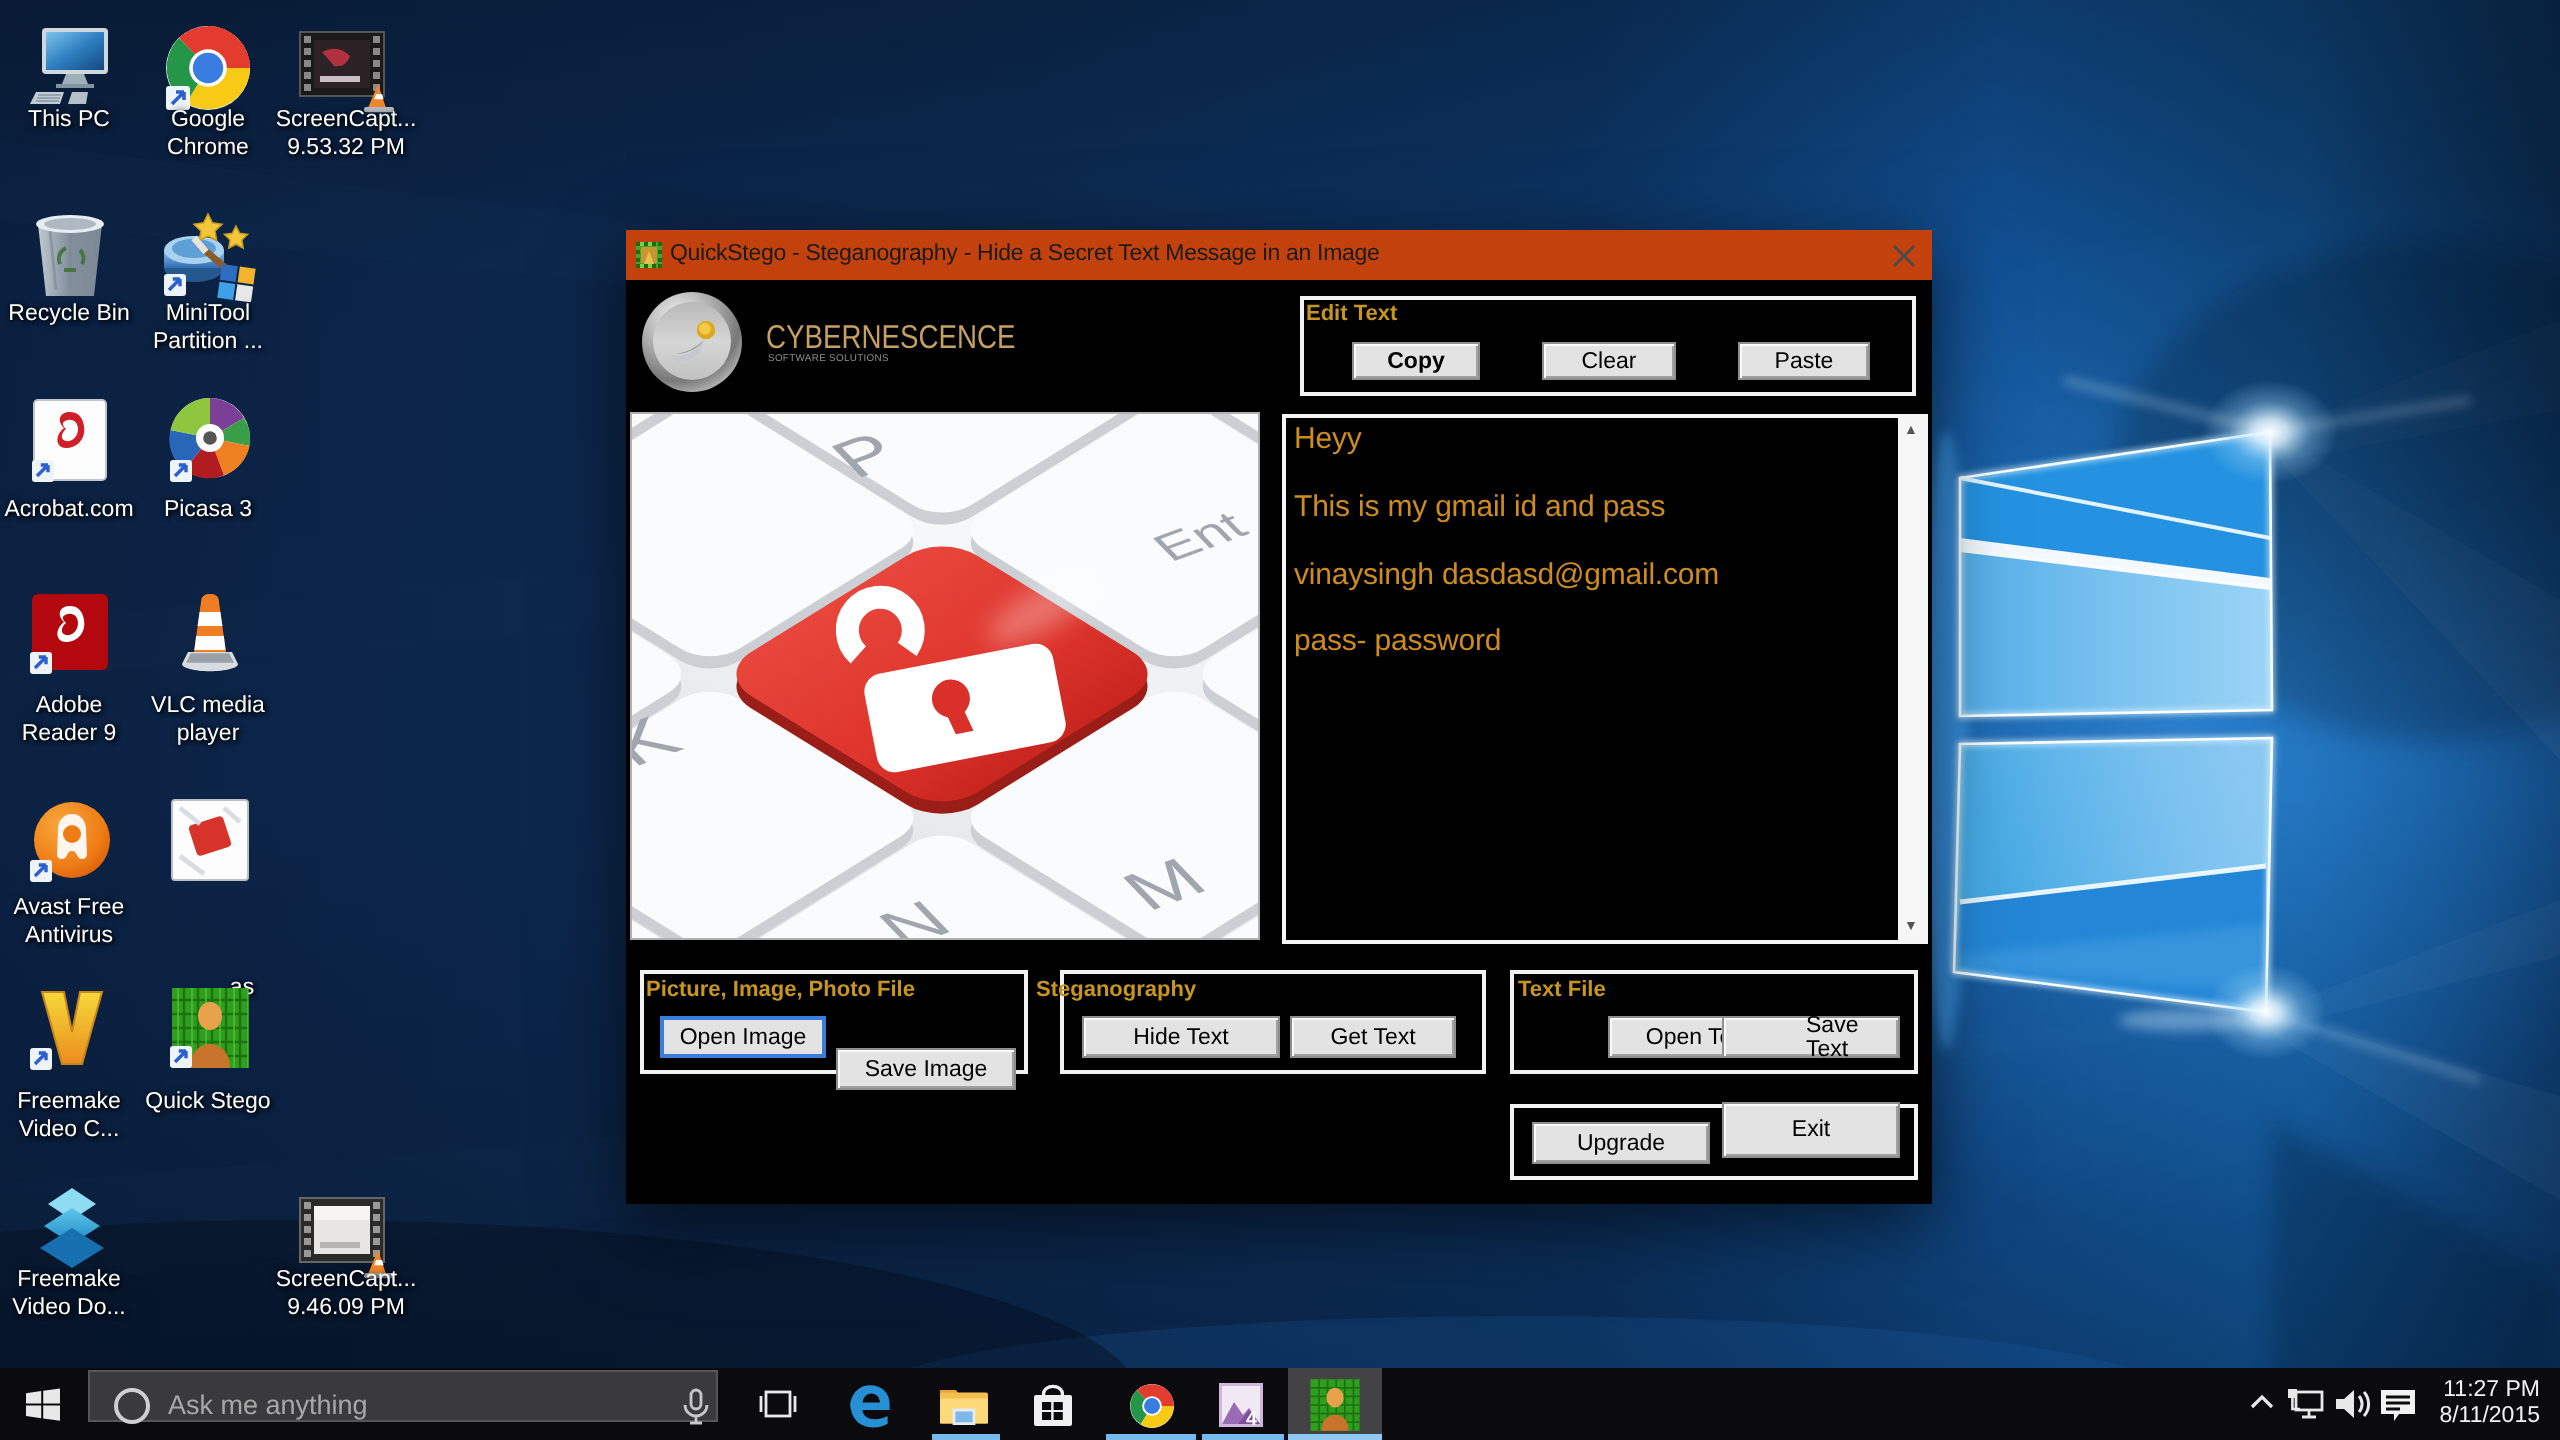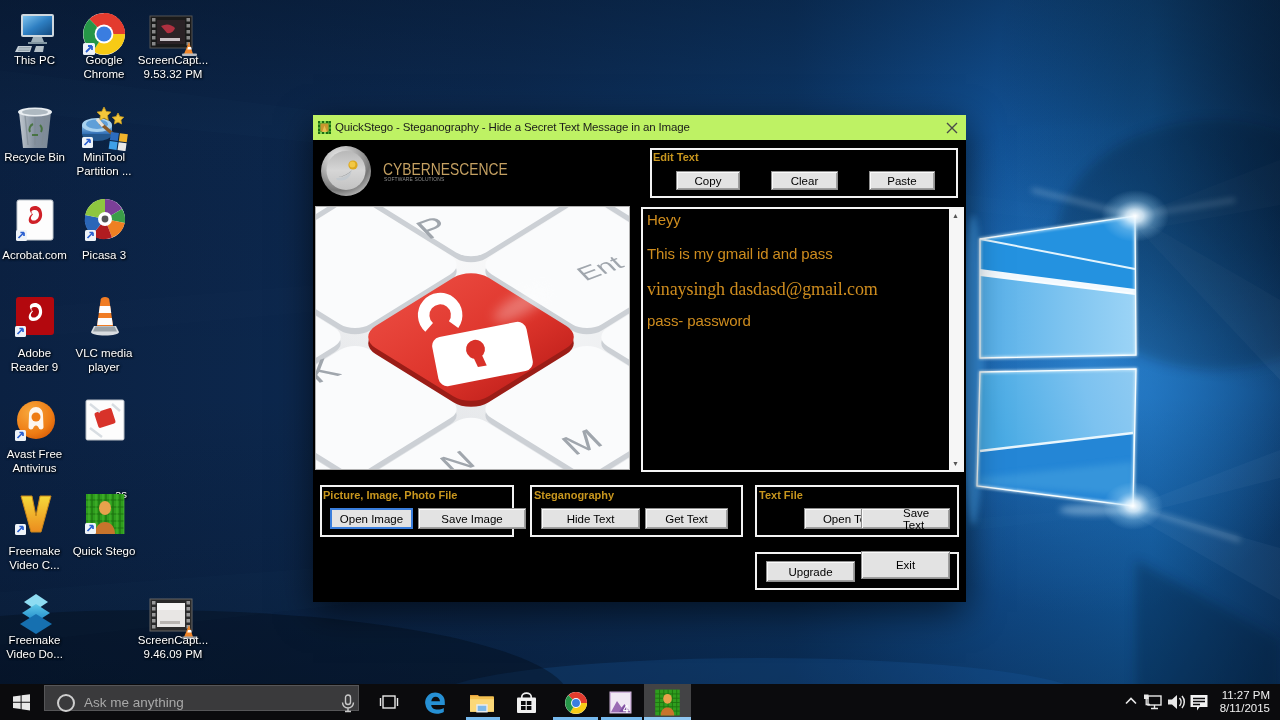--- a/index.html
+++ b/index.html
@@ -358,21 +358,21 @@
           <path d="M41,28 l4,12 h-9 Z" fill="#f0862a"></path>
           <path d="M43,33 l0.8,2.6 h-4.6 l0.8,-2.6 Z" fill="#fff"></path>
           <rect x="34" y="39.5" width="15" height="2.6" rx="1" fill="#b8bcc2"></rect>
         </g>
 </svg>
 <div class="lbl" style="left:128px;top:634px;">ScreenCapt...<br>9.46.09 PM</div>
 </div>
 
 <div class="abs" id="win" style="left:313px;top:115px;width:653px;height:487px;background:#000;box-shadow:0 10px 34px rgba(0,0,0,.6);">
 
-  <div class="abs" style="left:0;top:0;width:653px;height:25px;background:#bef264;">
+  <div class="abs" style="left:0;top:0;width:653px;height:25px;background:#c2410c;">
     <svg class="abs" style="left:5px;top:6px" width="13" height="13" viewBox="0 0 13 13">
       <rect width="13" height="13" fill="#45a52e"></rect>
       <rect x="2.5" y="2.5" width="8" height="8" fill="#c8962e"></rect>
       <path d="M4,11 L6.5,4.5 L9,11 Z" fill="#e8c050"></path>
       <g fill="#1c6c12">
             <rect x="0" y="0" width="2" height="2"></rect>
             <rect x="4" y="0" width="2" height="2"></rect>
             <rect x="8" y="0" width="2" height="2"></rect>
             <rect x="11" y="0" width="2" height="2"></rect>
             <rect x="0" y="11" width="2" height="2"></rect>
@@ -417,21 +417,21 @@
     <circle cx="33" cy="20" r="4.6" fill="#dca81e"></circle>
     <circle cx="32.4" cy="19.4" r="3" fill="#f2c845"></circle>
     <path d="M16,33 Q26,34 32,25 Q29,38 17,35 Z" fill="#c3c9ce"></path>
     <path d="M32,25 Q26,31 18,32 Q27,31.5 32,25 Z" fill="#878d92"></path>
   </svg>
   <div class="abs" style="left:70px;top:45px;font-size:16.5px;color:#c4a062;transform:scaleX(0.84);transform-origin:0 0;">CYBERNESCENCE</div>
   <div class="abs" style="left:71px;top:61.5px;font-size:6px;letter-spacing:0.2px;color:#8f8f8f;transform:scale(0.82);transform-origin:0 0;">SOFTWARE SOLUTIONS</div>
 
   <div class="gbox" style="left:337px;top:33px;width:308px;height:50px;"></div>
   <div class="glab" style="left:340px;top:36px;">Edit Text</div>
-  <div class="btn" style="left:363px;top:56px;width:64px;height:19px;">Copy</div>
+  <div class="btn" style="left:363px;top:56px;width:64px;height:19px;font-weight:bold;">Copy</div>
   <div class="btn" style="left:458px;top:56px;width:67px;height:19px;">Clear</div>
   <div class="btn" style="left:556px;top:56px;width:66px;height:19px;">Paste</div>
 
   <div class="abs" style="left:2px;top:91px;width:315px;height:264px;background:#fff;border:1px solid #b0b0b0;box-sizing:border-box;overflow:hidden;">
     <svg width="313" height="262" viewBox="0 0 313 262">
       <defs>
         <linearGradient id="kbg" x1="0" y1="0" x2="1" y2="1">
           <stop offset="0" stop-color="#fdfdfd"></stop>
               <stop offset="0.5" stop-color="#f4f5f6"></stop>
               <stop offset="1" stop-color="#e9ebee"></stop>
@@ -545,35 +545,35 @@
               <path d="M -10.5,-2 L -1.5,-2 L 2,12 L -7,12 Z"></path>
             </g>
       </g>
 
     </svg>
   </div>
 
   <div class="abs" style="left:328px;top:92px;width:323px;height:265px;background:#000;border:2px solid #f5f5f5;box-sizing:border-box;">
     <div class="abs" style="left:4px;top:2px;font-size:15px;letter-spacing:-0.1px;color:#ce8c1e;">Heyy</div>
     <div class="abs" style="left:4px;top:36px;font-size:15px;letter-spacing:-0.1px;color:#ce8c1e;">This is my gmail id and pass</div>
-    <div class="abs" style="left:4px;top:70px;font-size:18px;letter-spacing:-0.1px;color:#ce8c1e;font-family:Liberation Serif, serif;">vinaysingh dasdasd@gmail.com</div>
+    <div class="abs" style="left:4px;top:70px;font-size:15px;letter-spacing:-0.1px;color:#ce8c1e;">vinaysingh dasdasd@gmail.com</div>
     <div class="abs" style="left:4px;top:103px;font-size:15px;letter-spacing:-0.1px;color:#ce8c1e;">pass- password</div>
     <div class="abs" style="right:0;top:0;width:13px;height:261px;background:#f6f6f6;">
       <div class="abs" style="left:0;top:0;width:13px;height:13px;color:#555;font-size:7px;text-align:center;line-height:13px;">▲</div>
       <div class="abs" style="left:0;bottom:0;width:13px;height:13px;color:#555;font-size:7px;text-align:center;line-height:13px;">▼</div>
     </div>
   </div>
 
   <div class="gbox" style="left:7px;top:370px;width:194px;height:52px;"></div>
   <div class="glab" style="left:10px;top:374px;">Picture, Image, Photo File</div>
   <div class="btn" style="left:17px;top:393px;width:83px;height:21px;border:2px solid #3a7edc;box-shadow:none;">Open Image</div>
-  <div class="btn" style="left:105px;top:393px;width:108px;height:21px;">Save Image</div>
+  <div class="btn" style="left:105px;top:409px;width:90px;height:21px;">Save Image</div>
 
   <div class="gbox" style="left:217px;top:370px;width:213px;height:52px;"></div>
-  <div class="glab" style="left:221px;top:374px;">Steganography</div>
+  <div class="glab" style="left:205px;top:374px;">Steganography</div>
   <div class="btn" style="left:228px;top:393px;width:99px;height:21px;">Hide Text</div>
   <div class="btn" style="left:332px;top:393px;width:83px;height:21px;">Get Text</div>
 
   <div class="gbox" style="left:442px;top:370px;width:204px;height:52px;"></div>
   <div class="glab" style="left:446px;top:374px;">Text File</div>
   <div class="btn" style="left:450px;top:393px;width:90px;height:21px;margin-left:41px;">Open Text</div>
   <div class="btn" style="left:548px;top:393px;width:89px;height:21px;padding-left:41px;">Save Text</div>
 
   <div class="gbox" style="left:442px;top:437px;width:204px;height:38px;"></div>
   <div class="btn" style="left:453px;top:446px;width:89px;height:21px;">Upgrade</div>

